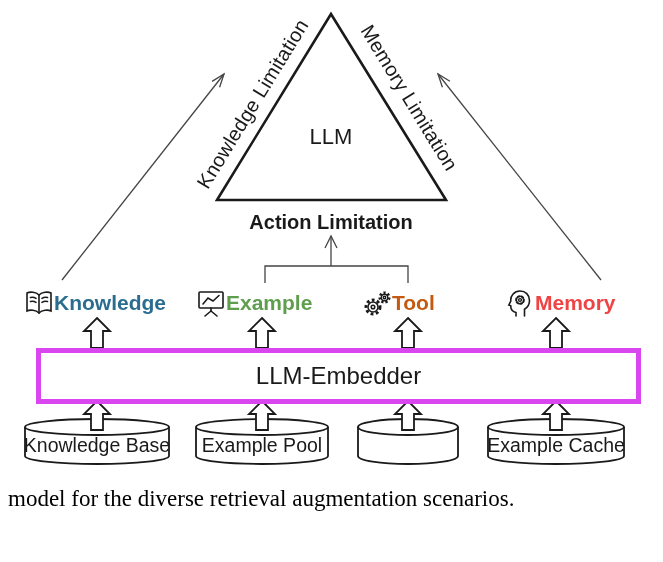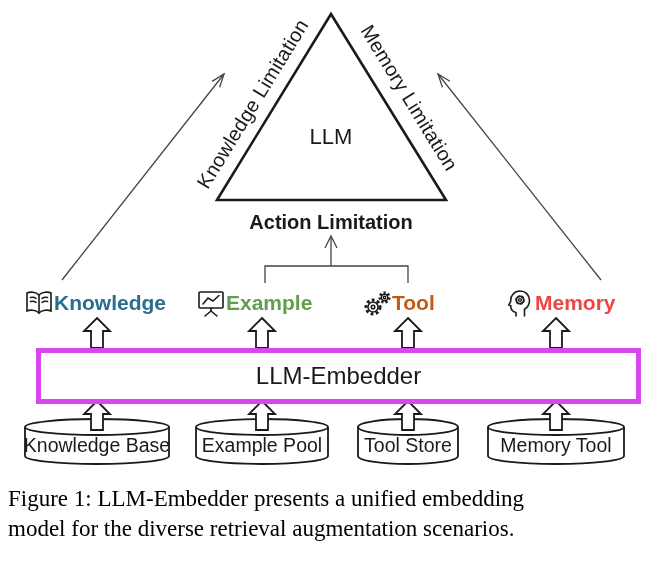--- a/index.html
+++ b/index.html
@@ -150,21 +150,19 @@
     </svg>
     <span class="label" style="color: #ef4444;">Memory</span>
   </div>
 
   <div class="abs embedder">
     <span>LLM-Embedder</span>
   </div>
 
   <div class="abs center store-label" style="left:97px;top:445px;">Knowledge Base</div>
   <div class="abs center store-label" style="left:262px;top:445px;">Example Pool</div>
-  <div class="abs center store-label" style="left:408px;top:445px;">Tool Store</div>
-  <div class="abs center store-label" style="left:556px;top:445px;">Memory Tool</div>
+  <div class="abs center store-label" style="left:556px;top:445px;">Example Cache</div>
 
   <div class="abs caption">
-    <div>Figure 1: LLM-Embedder presents a unified embedding</div>
     <div>model for the diverse retrieval augmentation scenarios.</div>
   </div>
 
 </div>
 
 </body></html>

